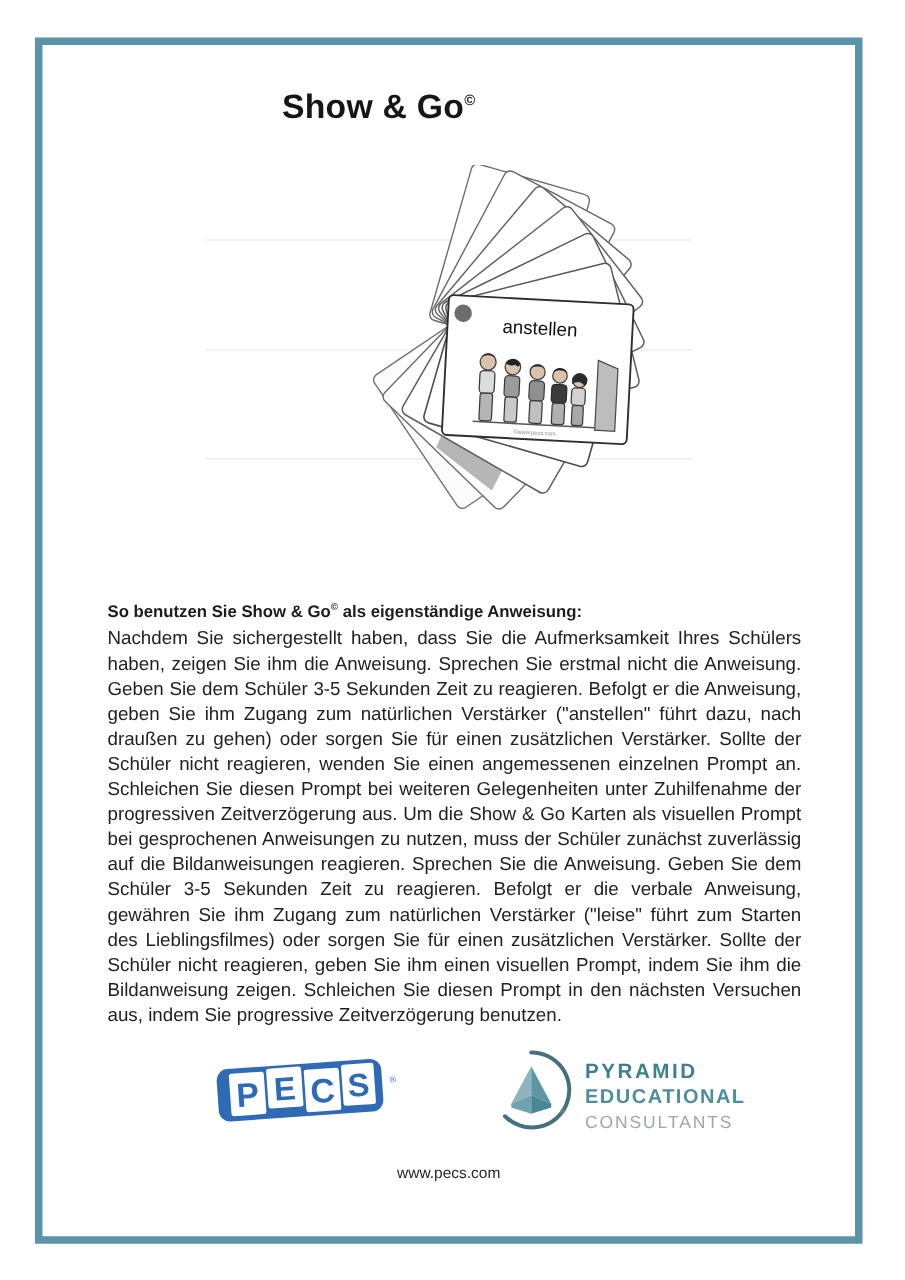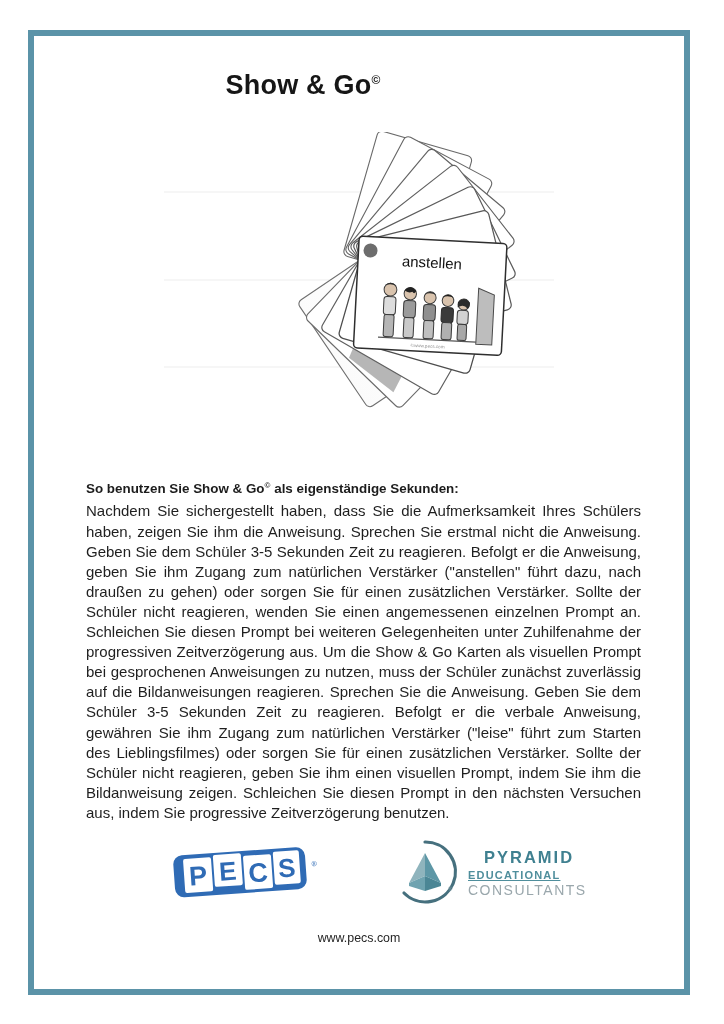--- a/index.html
+++ b/index.html
@@ -120,22 +120,22 @@
     width: 210px;
     height: 76px;
   }
   .pyramid-mark { position: absolute; left: 0; top: 4px; width: 66px; height: 66px; }
   .pyramid-text {
     position: absolute;
     left: 76px;
     top: 12px;
     line-height: 1.28;
   }
-  .py-l1 { font-size: 16.5px; font-weight: bold; color: #3f8090; letter-spacing: 2.0px; margin-left: 16px; }
-  .py-l2 { font-size: 11px; font-weight: bold; color: #4f8e9c; letter-spacing: 1.2px; text-decoration: underline; }
+  .py-l1 { font-size: 16.5px; font-weight: bold; color: #3f8090; letter-spacing: 2.0px; }
+  .py-l2 { font-size: 16px; font-weight: bold; color: #4f8e9c; letter-spacing: 1.2px; }
   .py-l3 { font-size: 14px; color: #9aa7ac; letter-spacing: 1.5px; }
 
   
   .footer {
     position: absolute;
     left: 0;
     top: 895px;
     width: 650px;
     text-align: center;
     font-size: 12.4px;
@@ -275,21 +275,21 @@
               </g>
             </g>
 
             <text x="268" y="212" text-anchor="middle" font-family="Liberation Sans, sans-serif" font-size="4.6" fill="#909090">©www.pecs.com</text>
           </g>
         </g>
       </svg>
     </div>
 
     <div class="text-block">
-      <p class="lead"><span>So benutzen Sie Show &amp; Go</span><span class="sup">©</span><span> als eigenständige Sekunden:</span></p>
+      <p class="lead"><span>So benutzen Sie Show &amp; Go</span><span class="sup">©</span><span> als eigenständige Anweisung:</span></p>
       <p class="para">Nachdem Sie sichergestellt haben, dass Sie die Aufmerksamkeit Ihres Schülers haben, zeigen Sie ihm die Anweisung. Sprechen Sie erstmal nicht die Anweisung. Geben Sie dem Schüler 3-5 Sekunden Zeit zu reagieren. Befolgt er die Anweisung, geben Sie ihm Zugang zum natürlichen Verstärker ("anstellen" führt dazu, nach draußen zu gehen) oder sorgen Sie für einen zusätzlichen Verstärker. Sollte der Schüler nicht reagieren, wenden Sie einen angemessenen einzelnen Prompt an. Schleichen Sie diesen Prompt bei weiteren Gelegenheiten unter Zuhilfenahme der progressiven Zeitverzögerung aus. Um die Show &amp; Go Karten als visuellen Prompt bei gesprochenen Anweisungen zu nutzen, muss der Schüler zunächst zuverlässig auf die Bildanweisungen reagieren. Sprechen Sie die Anweisung. Geben Sie dem Schüler 3-5 Sekunden Zeit zu reagieren. Befolgt er die verbale Anweisung, gewähren Sie ihm Zugang zum natürlichen Verstärker ("leise" führt zum Starten des Lieblingsfilmes) oder sorgen Sie für einen zusätzlichen Verstärker. Sollte der Schüler nicht reagieren, geben Sie ihm einen visuellen Prompt, indem Sie ihm die Bildanweisung zeigen. Schleichen Sie diesen Prompt in den nächsten Versuchen aus, indem Sie progressive Zeitverzögerung benutzen.</p>
     </div>
 
     <div class="logo-row">
 
       <div class="pecs-logo">
         <svg viewBox="0 0 155 62" width="155" height="62">
           <g transform="rotate(-4 77 31)">
             <rect x="8" y="10" width="132" height="42" rx="9" fill="#2f6bb5"></rect>
             <g>

